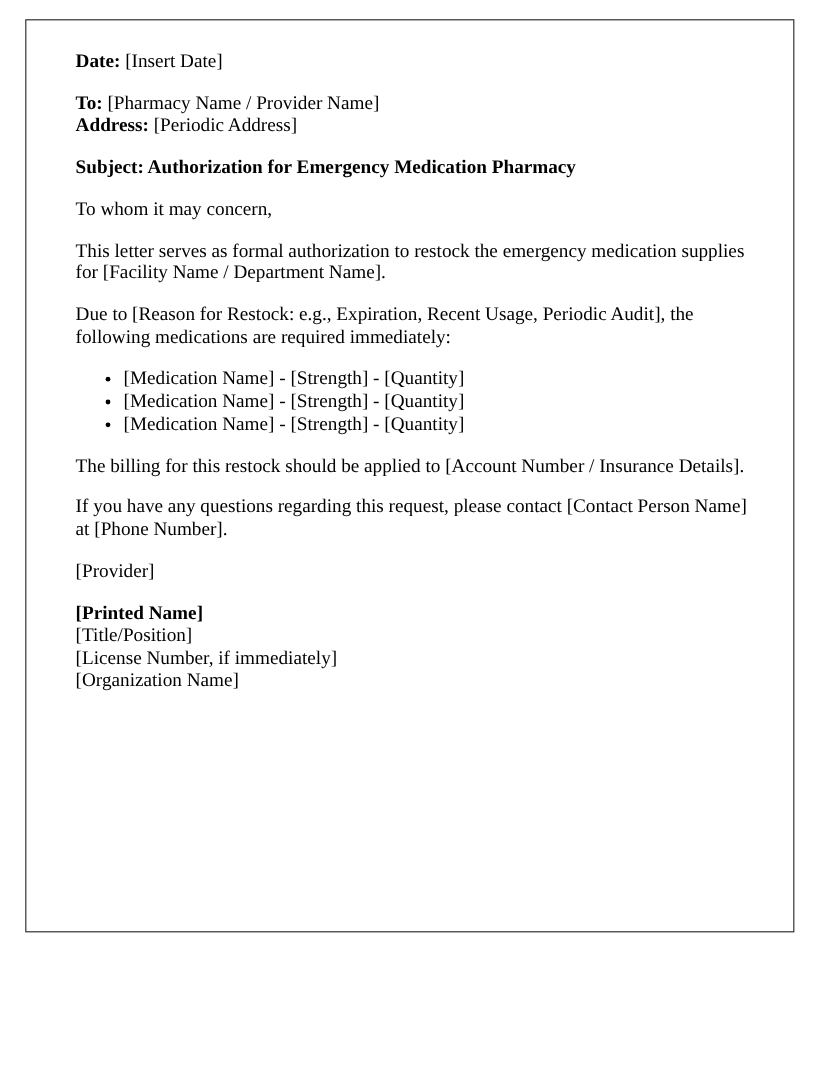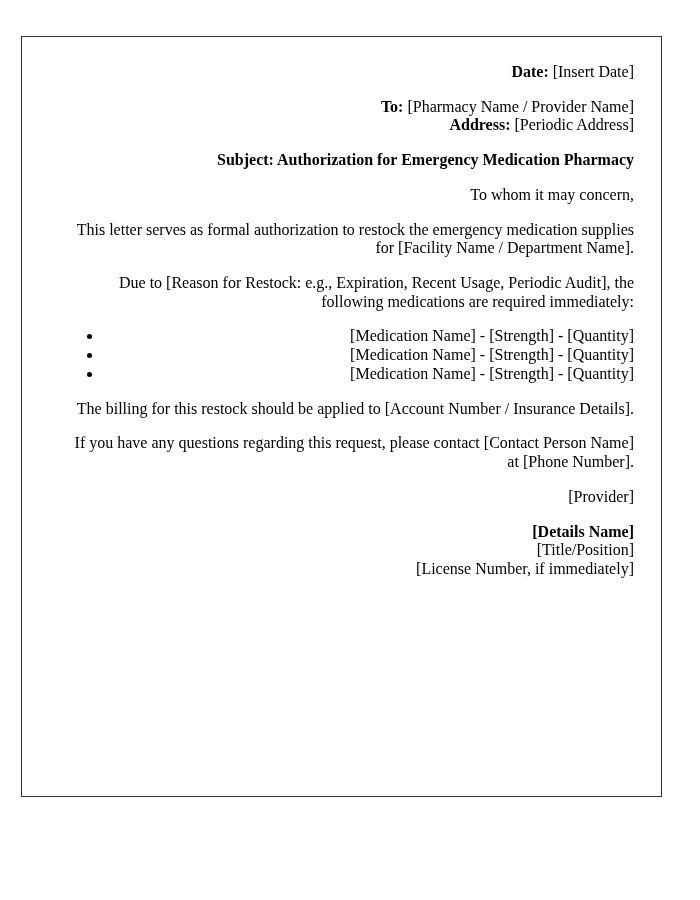--- a/index.html
+++ b/index.html
@@ -12,29 +12,28 @@
     height: 900px;
     position: relative;
     font-family: "Liberation Serif", "DejaVu Serif", serif;
     font-size: 16px;
     line-height: 1.17;
     color: #000000;
   }
   .page {
     position: absolute;
     left: 21px;
-    top: 36px;
+    top: 16px;
     width: 641px;
     height: 761px;
     box-sizing: border-box;
     border: 1px solid #333333;
     padding: 10px 27px 20px 41px;
     background: #ffffff;
     overflow: hidden;
-    text-align: right;
   }
   .page p {
     margin: 16px 0;
   }
   .page ul {
     margin: 16px 0;
     padding-left: 40px;
     list-style-type: disc;
   }
   .page li {
@@ -76,18 +75,19 @@
 
 
   <p>The billing for this restock should be applied to [Account Number / Insurance Details].</p>
 
   <p>If you have any questions regarding this request, please contact [Contact Person Name] at [Phone Number].</p>
 
 
   <p>[Provider]</p>
 
   <div class="sig-block">
-    <div class="line bold">[Details Name]</div>
+    <div class="line bold">[Printed Name]</div>
     <div class="line">[Title/Position]</div>
     <div class="line">[License Number, if immediately]</div>
+    <div class="line">[Organization Name]</div>
   </div>
 
 </div>
 
 </body></html>

